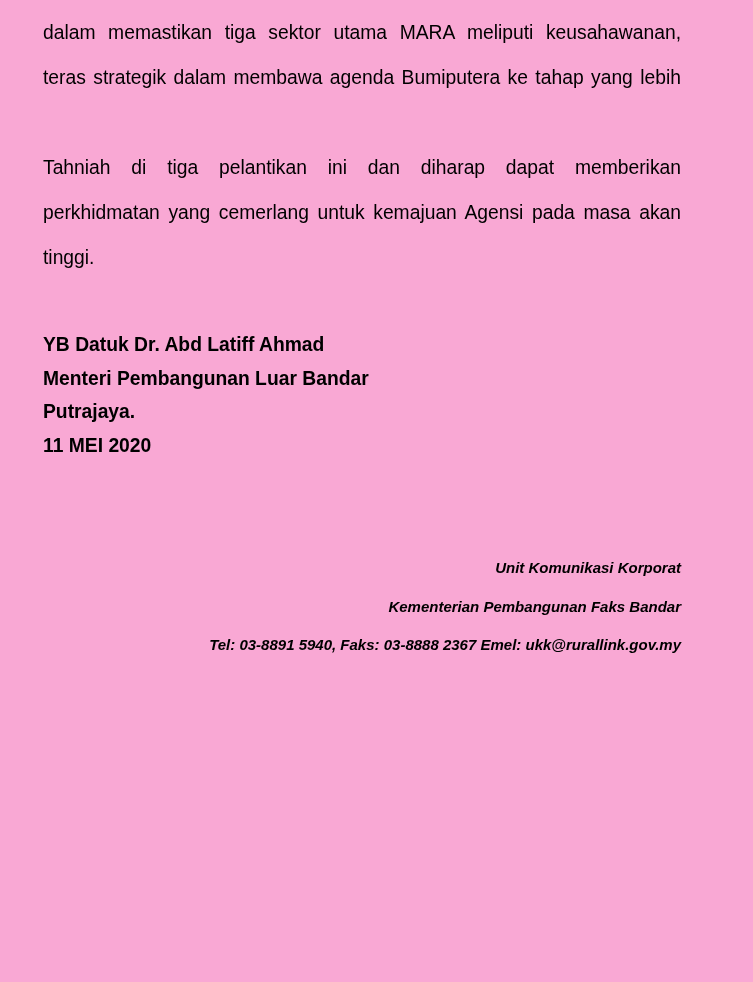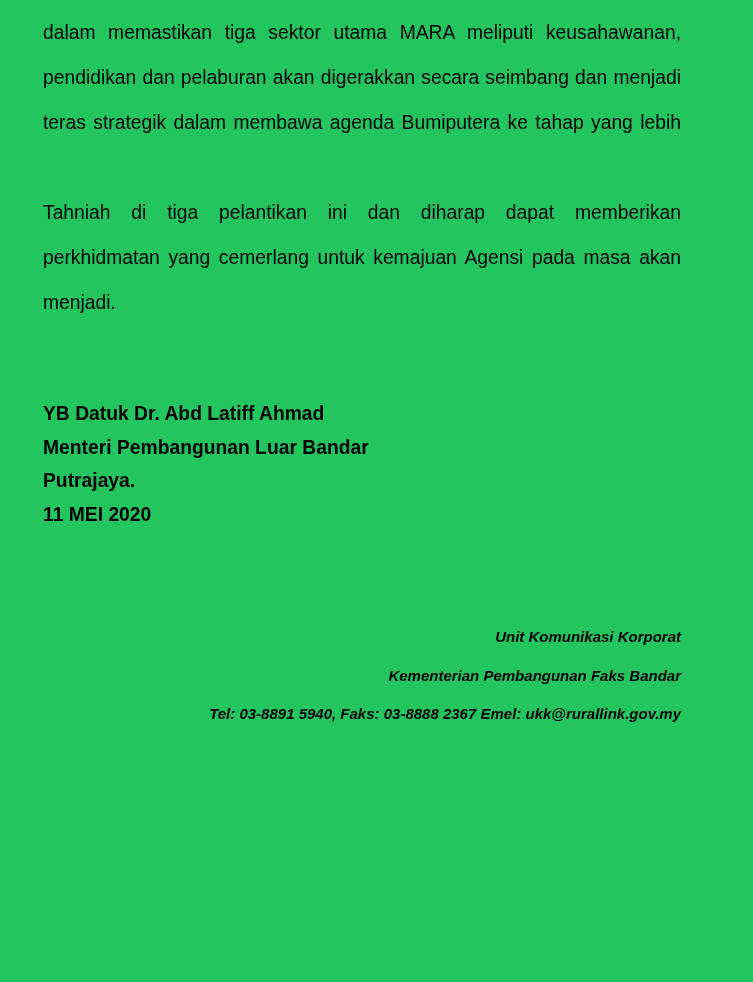--- a/index.html
+++ b/index.html
@@ -1,21 +1,21 @@
 <!DOCTYPE html>
 <html><head>
 <meta charset="utf-8">
 <style>
   * { margin: 0; padding: 0; box-sizing: border-box; }
   html, body { background: #ffffff; }
   .page {
     position: relative;
     width: 753px;
     height: 982px;
-    background: #22c55e;
+    background: #f9a8d4;
     color: #000000;
     font-family: "Liberation Sans", sans-serif;
     overflow: hidden;
   }
   .content {
     position: absolute;
     left: 43px;
     top: 10px;
     width: 638px;
   }
@@ -26,21 +26,21 @@
   }
   .body-para .tline {
     text-align: justify;
     text-justify: inter-word;
   }
   .body-para .tline.just {
     text-align-last: justify;
   }
   .para-2 { margin-top: 45px; }
   .signature {
-    margin-top: 72px;
+    margin-top: 48px;
     font-size: 19.3px;
     font-weight: bold;
     line-height: 33.5px;
     text-align: left;
   }
   .footer {
     margin-top: 87px;
     font-size: 15px;
     font-weight: bold;
     font-style: italic;
@@ -49,28 +49,27 @@
   }
 </style>
 </head>
 <body>
 
 <div class="page">
   <div class="content">
 
     <div class="body-para">
         <div class="tline just">dalam memastikan tiga sektor utama MARA meliputi keusahawanan,</div>
-        <div class="tline just">pendidikan dan pelaburan akan digerakkan secara seimbang dan menjadi</div>
         <div class="tline just">teras strategik dalam membawa agenda Bumiputera ke tahap yang lebih</div>
       </div>
 
     <div class="body-para para-2">
         <div class="tline just">Tahniah di tiga pelantikan ini dan diharap dapat memberikan</div>
         <div class="tline just">perkhidmatan yang cemerlang untuk kemajuan Agensi pada masa akan</div>
-        <div class="tline">menjadi.</div>
+        <div class="tline">tinggi.</div>
       </div>
 
     <div class="signature">
         <div class="tline">YB Datuk Dr. Abd Latiff Ahmad</div>
         <div class="tline">Menteri Pembangunan Luar Bandar</div>
         <div class="tline">Putrajaya.</div>
         <div class="tline">11 MEI 2020</div>
       </div>
 
     <div class="footer">

